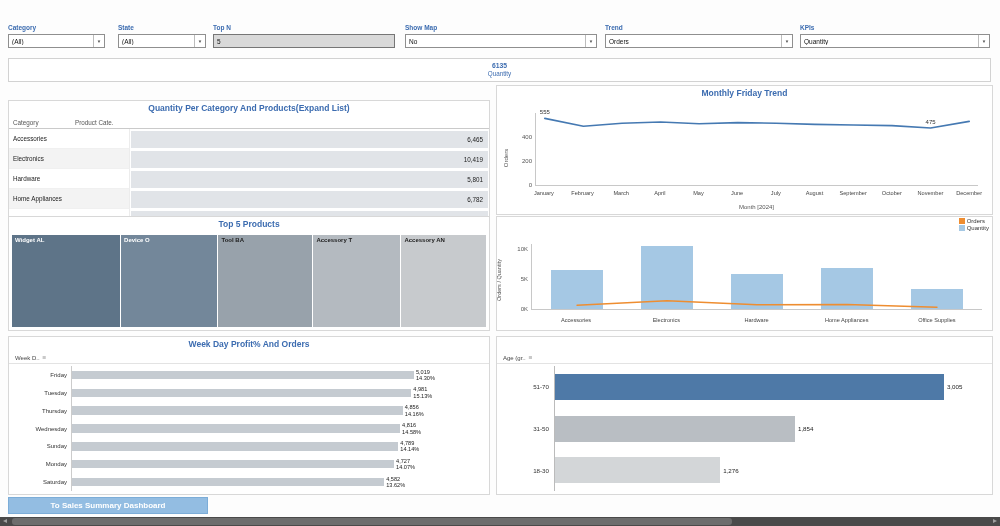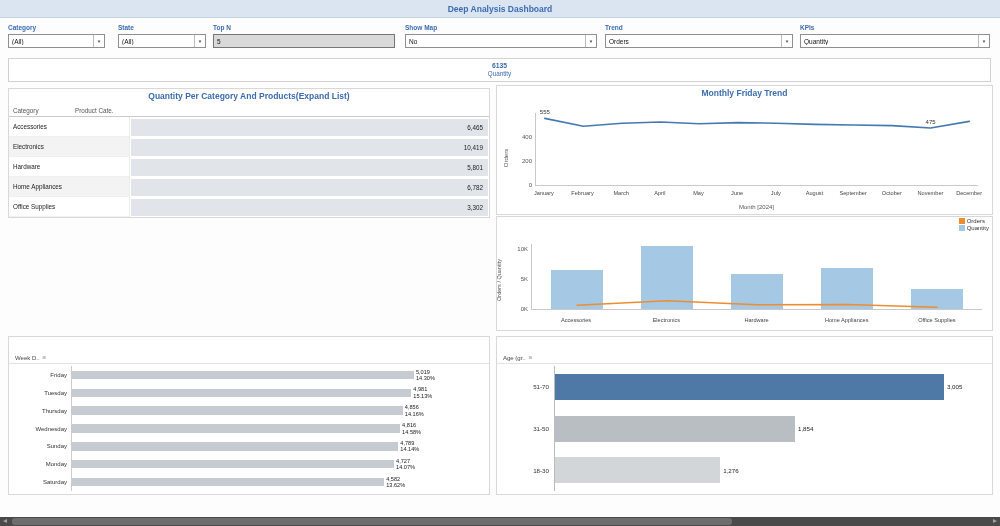--- a/index.html
+++ b/index.html
@@ -25,21 +25,21 @@
   #f-kpis{left:800px;width:190px}
 
   
   .kpi{position:absolute;left:8px;right:9px;top:58px;height:22px;border:1px solid #d2d2d2;background:#fff;
     display:flex;flex-direction:column;align-items:center;justify-content:center;color:#3c6cb0;}
   .kpi-value{font-size:6.8px;font-weight:bold;line-height:1.25;}
   .kpi-label{font-size:6.3px;line-height:1.25;}
 
   
   .panel{position:absolute;border:1px solid #d8d8d8;background:#fff;}
-  #p1{left:8px;top:88px;width:480px;height:128px}
+  #p1{left:8px;top:100px;width:480px;height:128px}
   #p2{left:496px;top:85px;width:495px;height:128px}
   #p3{left:8px;top:216px;width:480px;height:113px}
   #p4{left:496px;top:216px;width:495px;height:113px}
   #p5{left:8px;top:336px;width:480px;height:157px}
   #p6{left:496px;top:336px;width:495px;height:157px}
   .panel-title{height:14px;display:flex;align-items:center;justify-content:center;font-size:8.5px;font-weight:bold;color:#3c6cb0;}
   .panel-body{position:absolute;left:0;right:0;top:15px;bottom:0;}
 
   
   .chart-table{display:flex;flex-direction:column;}
@@ -105,21 +105,20 @@
   .hs-thumb{position:absolute;left:12px;top:1px;height:7px;width:72%;background:#6d6d6d;border-radius:3px;}
   .hs-arrow{position:absolute;top:2px;width:0;height:0;border-style:solid;}
   .hs-arrow.left{left:3px;border-width:2.5px 4px 2.5px 0;border-color:transparent #a0a0a0 transparent transparent;}
   .hs-arrow.right{right:3px;border-width:2.5px 0 2.5px 4px;border-color:transparent transparent transparent #a0a0a0;}
 </style>
 </head>
 <body>
 
 <div class="root">
 
-  <div class="title-bar">Deep Analysis Dashboard</div>
 
   <div class="filter" id="f-category">
     <div class="flabel">Category</div>
     <div class="fcontrol">
       <span class="fval">(All)</span>
       <span class="fcaret">▼</span>
     </div>
   </div>
 
   <div class="filter" id="f-state">
@@ -233,20 +232,40 @@
           <span class="trend-month" style="left: 63.0909%;">August</span>
           <span class="trend-month" style="left: 71.8182%;">September</span>
           <span class="trend-month" style="left: 80.5455%;">October</span>
           <span class="trend-month" style="left: 89.2727%;">November</span>
           <span class="trend-month" style="left: 98%;">December</span>
         </div>
         <div class="trend-xtitle">Month [2024]</div>
       </div>
   </div>
 
+  <div class="panel" id="p3">
+    <div class="panel-title">Top 5 Products</div>
+    <div class="panel-body chart-treemap">
+        <div class="tm-block" style="flex-grow: 23; background: rgb(94, 116, 136);">
+          <span class="tm-label" style="color: rgb(255, 255, 255);">Widget AL</span>
+        </div>
+        <div class="tm-block" style="flex-grow: 20.5; background: rgb(115, 135, 154);">
+          <span class="tm-label" style="color: rgb(255, 255, 255);">Device O</span>
+        </div>
+        <div class="tm-block" style="flex-grow: 20; background: rgb(152, 162, 171);">
+          <span class="tm-label" style="color: rgb(34, 34, 34);">Tool BA</span>
+        </div>
+        <div class="tm-block" style="flex-grow: 18.5; background: rgb(180, 186, 192);">
+          <span class="tm-label" style="color: rgb(34, 34, 34);">Accessory T</span>
+        </div>
+        <div class="tm-block" style="flex-grow: 18; background: rgb(199, 202, 205);">
+          <span class="tm-label" style="color: rgb(34, 34, 34);">Accessory AN</span>
+        </div>
+      </div>
+  </div>
 
   <div class="panel" id="p4">
     <div class="legend" id="combo-legend">
         <div class="legend-entry">
           <span class="legend-swatch" style="background: rgb(238, 141, 48);"></span>
           <span class="legend-label">Orders</span>
         </div>
         <div class="legend-entry">
           <span class="legend-swatch" style="background: rgb(165, 200, 228);"></span>
           <span class="legend-label">Quantity</span>
@@ -283,20 +302,21 @@
           <span class="combo-xlabel">Accessories</span>
           <span class="combo-xlabel">Electronics</span>
           <span class="combo-xlabel">Hardware</span>
           <span class="combo-xlabel">Home Appliances</span>
           <span class="combo-xlabel">Office Supplies</span>
         </div>
       </div>
   </div>
 
   <div class="panel" id="p5">
+    <div class="panel-title">Week Day Profit% And Orders</div>
     <div class="panel-body chart-hbar">
         <div class="hb-head">
           <span class="hb-head-text">Week D..</span>
           <span class="hb-sort">≡</span>
         </div>
         <div class="hb-body">
           <div class="wd-row">
             <div class="wd-label">Friday</div>
             <div class="wd-zone">
               <div class="wd-bar" style="width: 82%; background: rgb(197, 203, 209);"></div>
@@ -395,20 +415,21 @@
             <div class="age-label">18-30</div>
             <div class="age-zone">
               <div class="age-bar" style="width: 37.7917%; background: rgb(211, 214, 216);"></div>
               <span class="age-val">1,276</span>
             </div>
           </div>
         </div>
       </div>
   </div>
 
+  <div class="nav-btn">To Sales Summary Dashboard</div>
 
   <div class="hscroll">
     <div class="hs-arrow left"></div>
     <div class="hs-thumb"></div>
     <div class="hs-arrow right"></div>
   </div>
 
 </div>
 
 </body></html>

